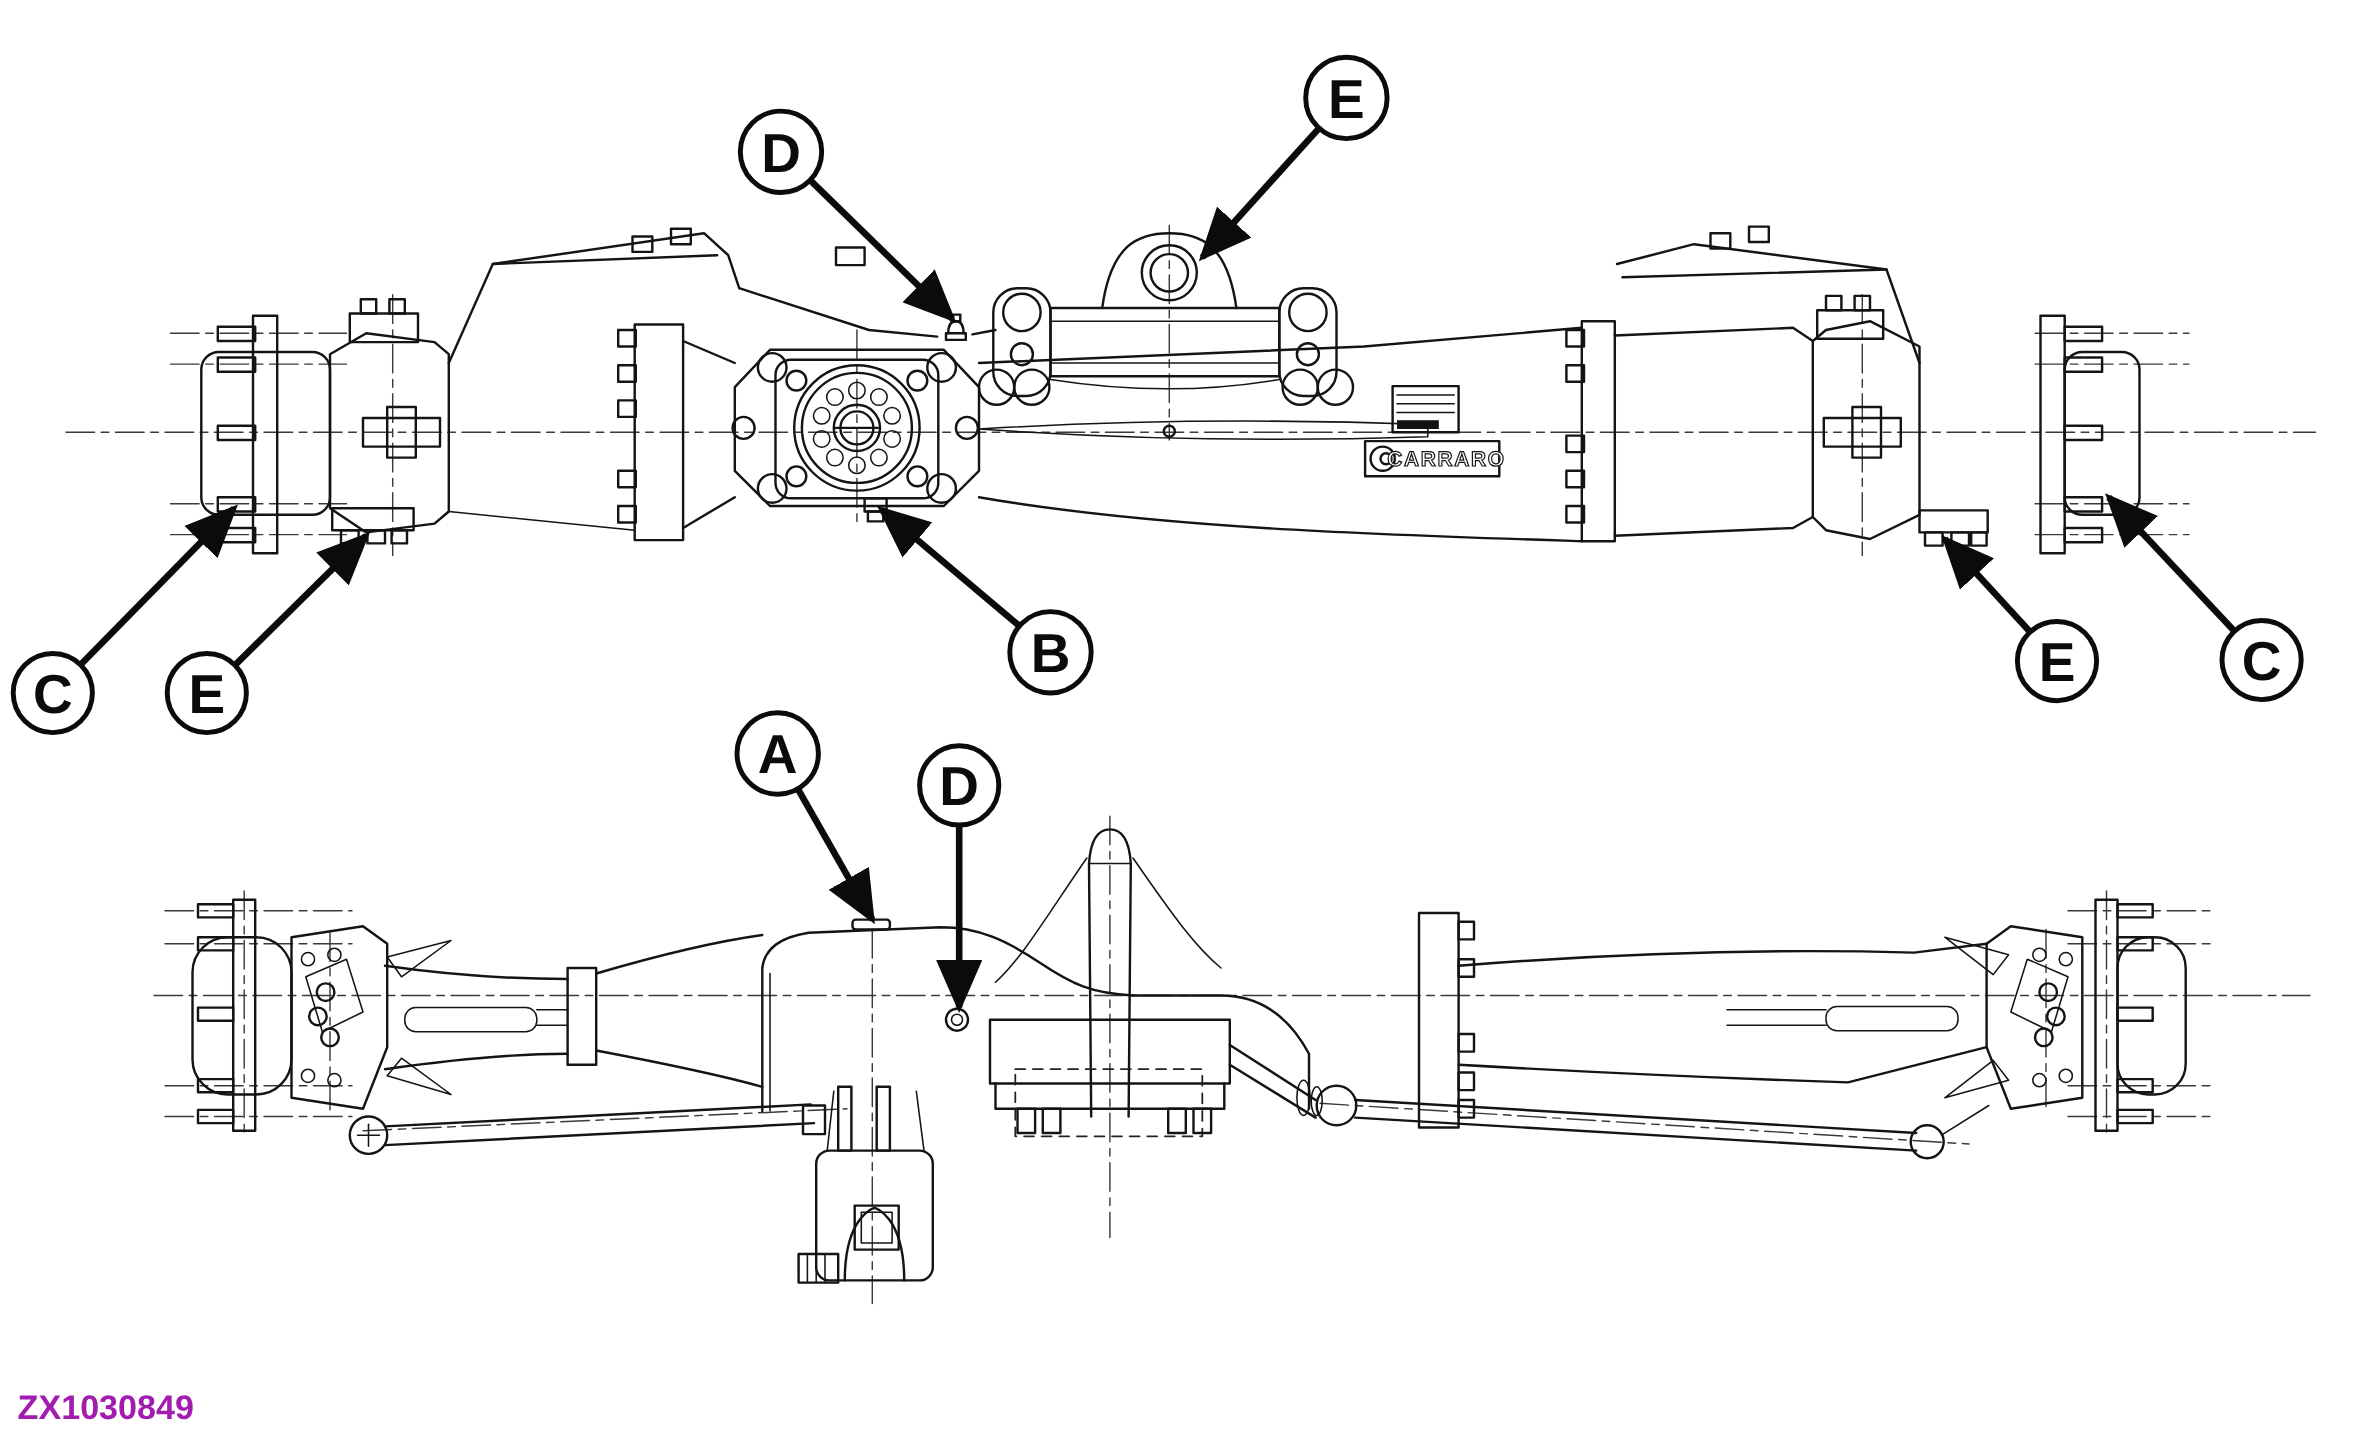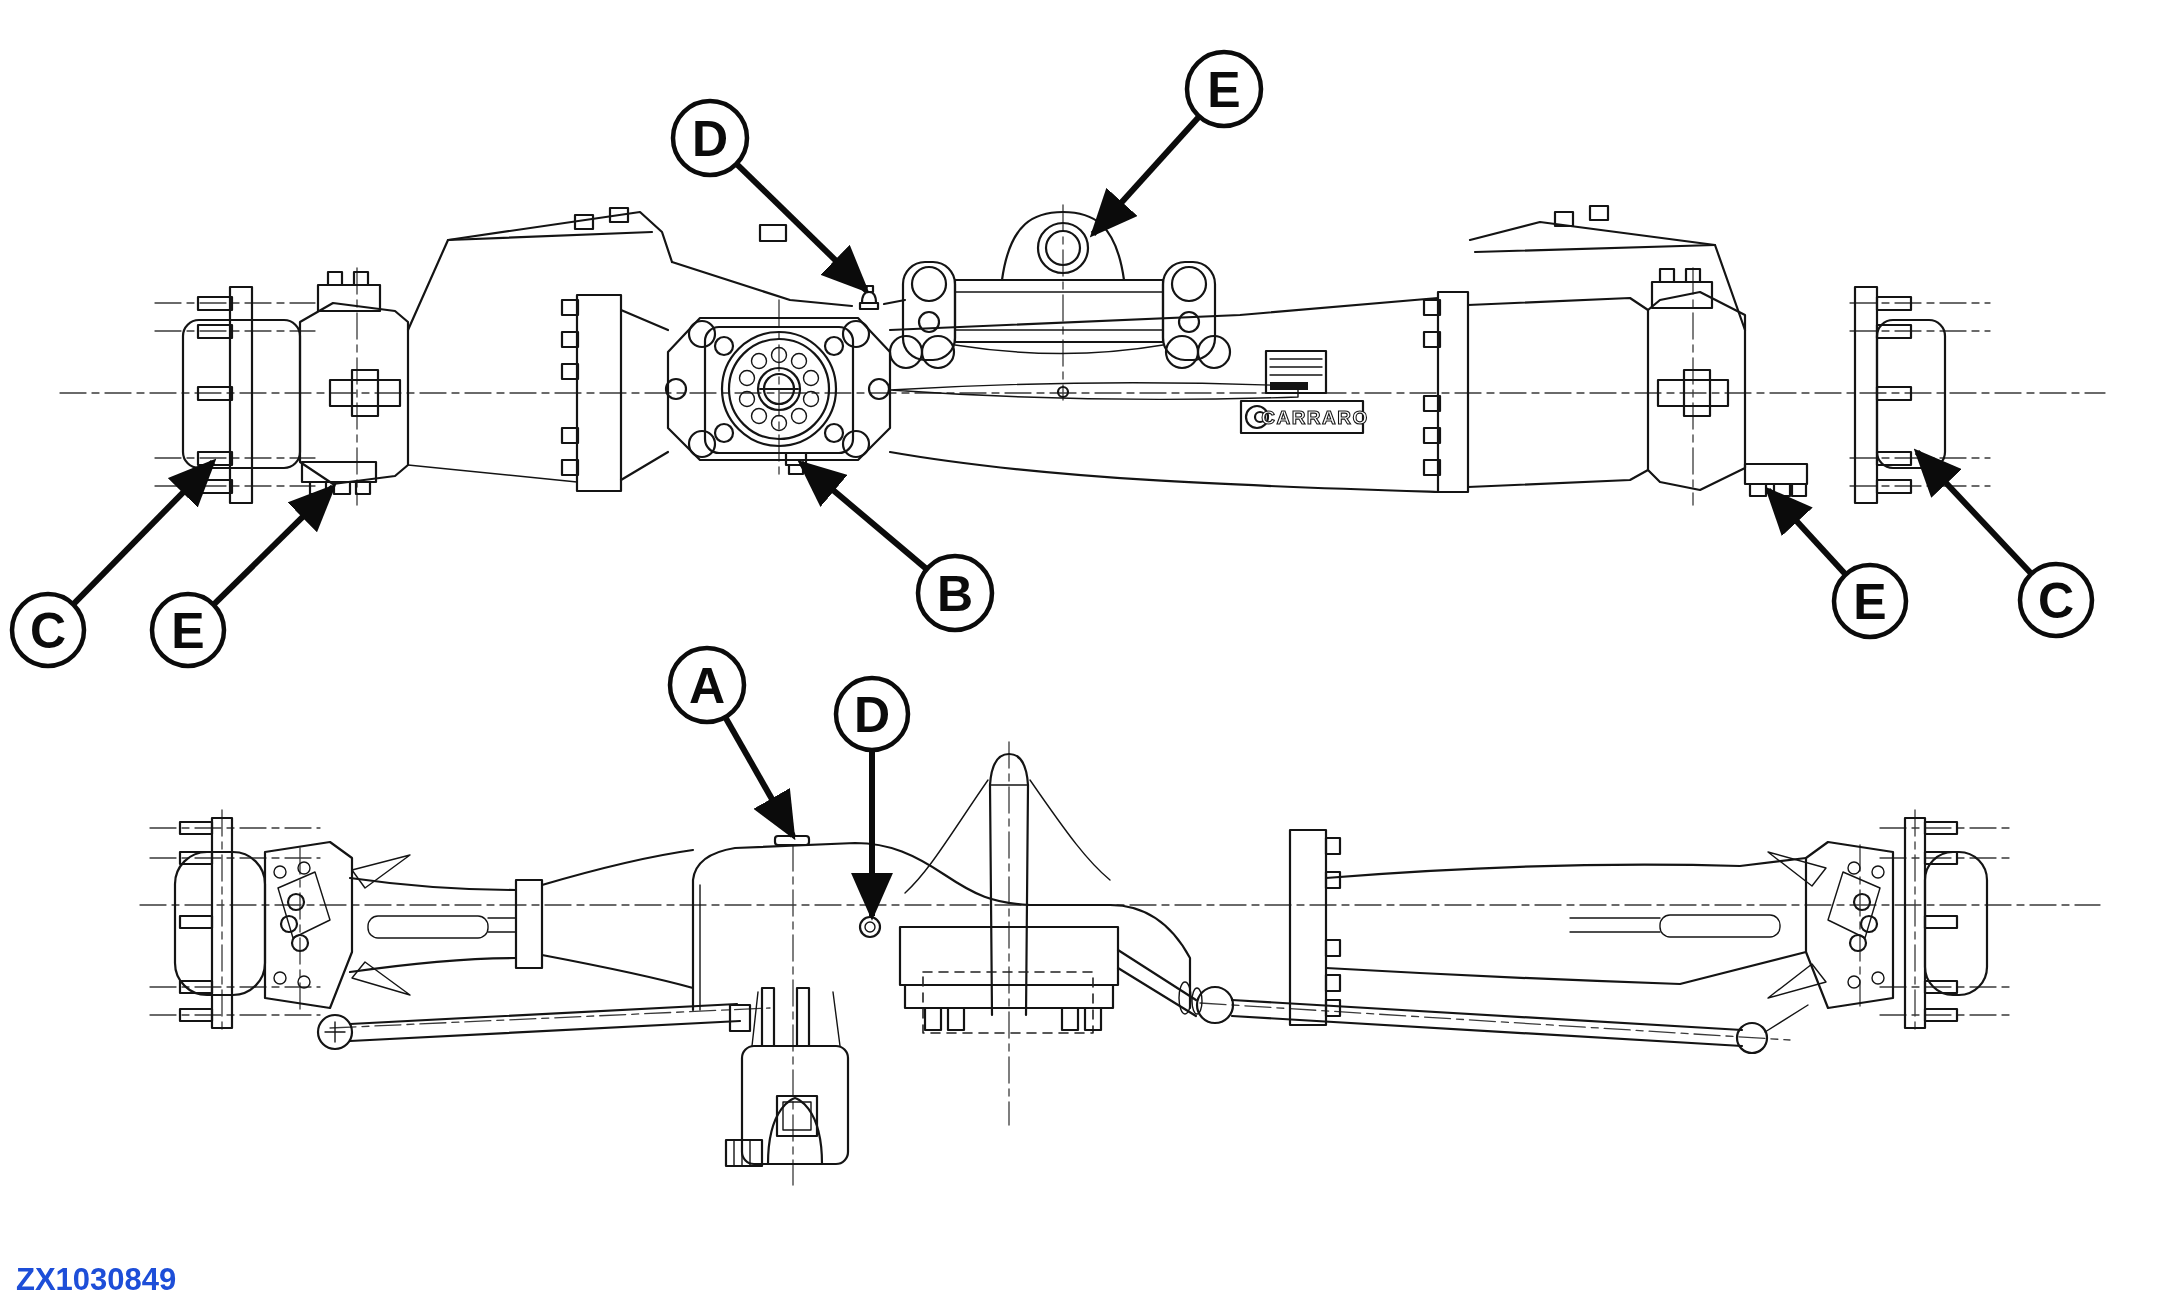--- a/index.html
+++ b/index.html
@@ -12,21 +12,21 @@
   .draw .cl{stroke:#3a3a3a;stroke-width:1.3;stroke-dasharray:26 6 7 6;}
   .draw .hid{stroke:#222;stroke-width:1.6;stroke-dasharray:9 7;}
   .draw .solidfill{fill:#141414;stroke:none;}
   .callout-line{stroke:#0b0b0b;stroke-width:6;fill:none;}
   .callout-circle{fill:#ffffff;stroke:#0b0b0b;stroke-width:4.5;}
   .callout-letter{font-family:"Liberation Sans","DejaVu Sans",sans-serif;font-weight:bold;
      font-size:50px;fill:#0b0b0b;}
   .brand-text{font-family:"Liberation Sans","DejaVu Sans",sans-serif;font-weight:bold;
      font-size:19px;letter-spacing:1.5px;fill:#ffffff;stroke:#141414;stroke-width:1.1px;}
   #figure-code{position:absolute;left:16px;top:1262px;font-weight:bold;font-size:31px;
-     color:#1d4ed8;font-family:"Liberation Sans","DejaVu Sans",sans-serif;}
+     color:#a21caf;font-family:"Liberation Sans","DejaVu Sans",sans-serif;}
 </style>
 </head>
 <body>
 
 <div id="stage">
   <svg width="2159" height="1312" viewBox="0 0 2159 1312">
     <defs>
       <marker id="ah" markerWidth="8" markerHeight="7" refX="7.2" refY="3.5" orient="auto" markerUnits="strokeWidth">
         <path d="M0,0 L8,3.5 L0,7 Z" fill="#0b0b0b"></path>
       </marker>

